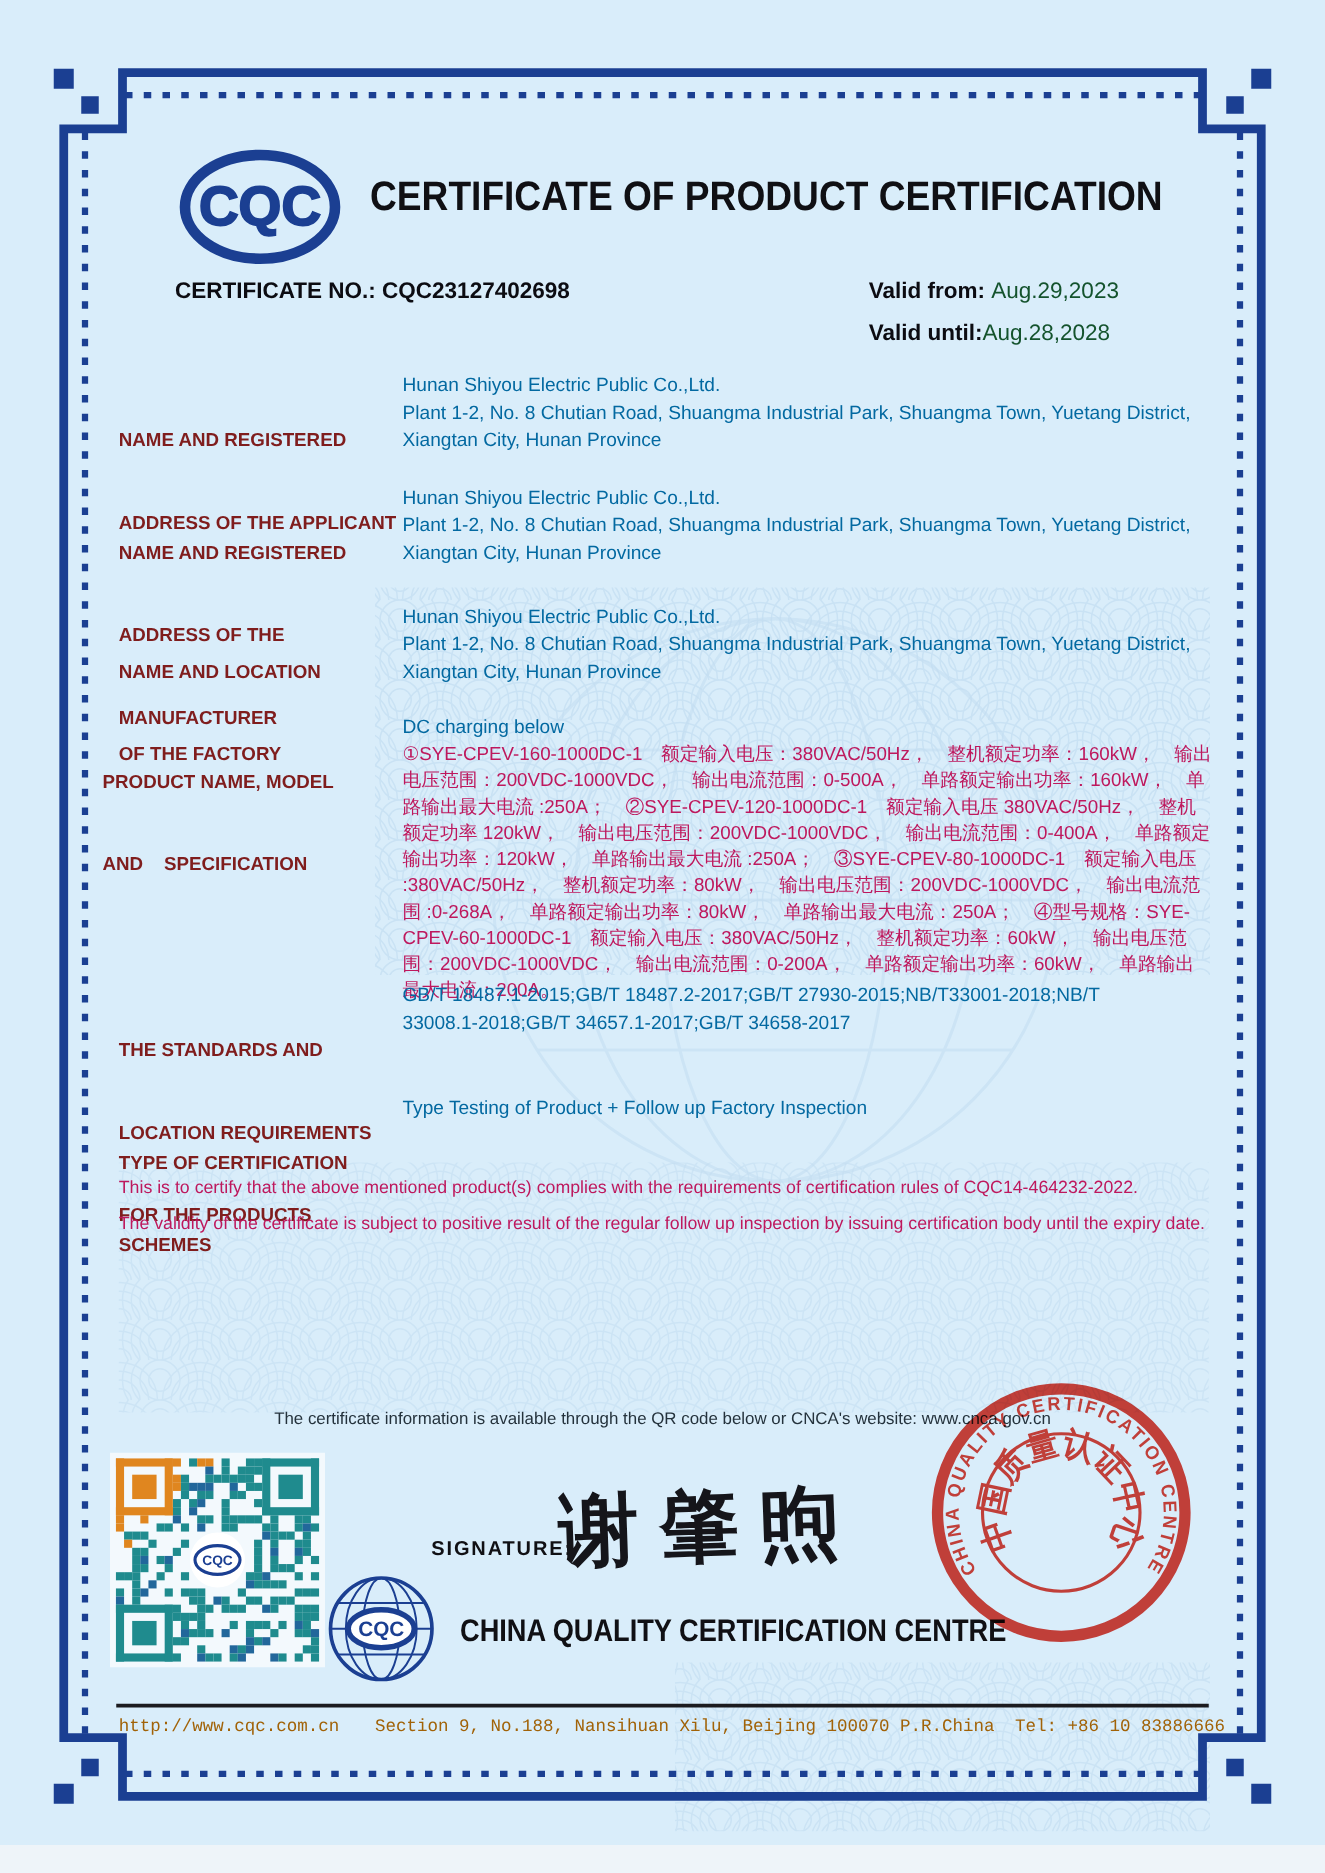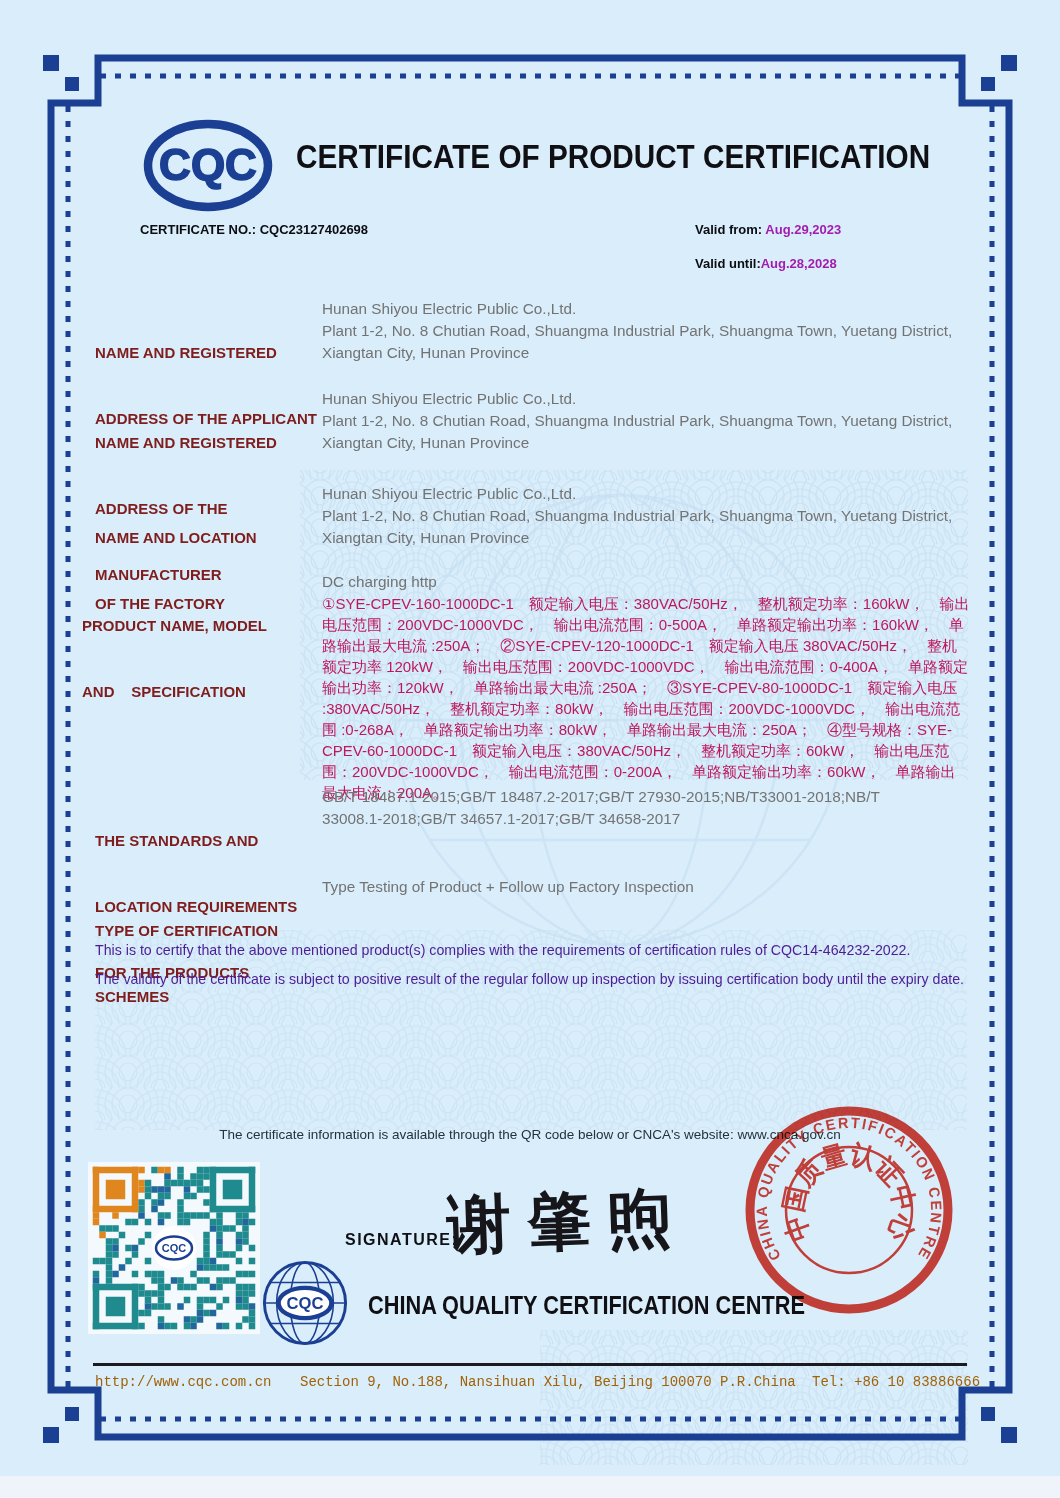--- a/index.html
+++ b/index.html
@@ -6,27 +6,27 @@
   .page{
     position:relative;width:1060px;height:1476px;background:#d9edfa;overflow:hidden;
     font-family:"Liberation Sans", sans-serif;color:#22343f;
   }
   .abs{position:absolute;}
   svg{display:block;}
   .title{
     font-size:33px;font-weight:bold;color:#101014;letter-spacing:0px;
     transform:scaleX(.9);transform-origin:left center;white-space:nowrap;
   }
-  .certline{font-size:13px;font-weight:bold;color:#0c0c12;white-space:nowrap;}
+  .certline{font-size:18px;font-weight:bold;color:#0c0c12;white-space:nowrap;}
   .validlbl{font-weight:bold;color:#0c0c12;margin-left:45px;}
-  .validval{font-weight:bold;color:#a21caf;}
+  .validval{font-weight:normal;color:#14532d;}
   .lbl{width:226px;font-weight:bold;font-size:15px;line-height:22px;color:#7f1d1d;white-space:pre;}
-  .val{left:322px;width:646px;font-size:15.3px;line-height:22px;color:#737373;}
+  .val{left:322px;width:646px;font-size:15.3px;line-height:22px;color:#0369a1;}
   .spec{left:322px;width:648px;font-size:15px;line-height:21px;color:#be185d;white-space:pre-wrap;}
-  .stmt{left:95px;width:872px;font-size:14.2px;color:#4c1d95;}
+  .stmt{left:95px;width:872px;font-size:14.2px;color:#be185d;}
   .qrnote{left:95px;width:870px;text-align:center;font-size:13.5px;color:#24323c;}
   .siglbl{font-size:16px;font-weight:bold;letter-spacing:1.5px;color:#101014;}
   .signame{font-size:64px;font-weight:600;letter-spacing:16px;color:#15151a;transform:rotate(-2deg);white-space:nowrap;
            font-family:"DejaVu Serif","Liberation Serif",serif;}
   .orgname{font-size:25px;font-weight:bold;color:#101014;transform:scaleX(.87);transform-origin:left center;white-space:nowrap;}
   .rule{background:#1b1b1f;}
   .footer{font-family:"Liberation Mono","DejaVu Sans Mono",monospace;font-size:14px;color:#a16207;white-space:nowrap;}
   .stampwrap{mix-blend-mode:multiply;}
 </style>
 </head>
@@ -133,21 +133,21 @@
     <div>Hunan Shiyou Electric Public Co.,Ltd.</div>
     <div>Plant 1-2, No. 8 Chutian Road, Shuangma Industrial Park, Shuangma Town, Yuetang District,</div>
     <div>Xiangtan City, Hunan Province</div>
   </div>
 
   <div class="abs lbl" style="left:82px;top:571px">
     <div>PRODUCT NAME, MODEL</div>
     <div>AND    SPECIFICATION</div>
   </div>
   <div class="abs val" style="top:571px">
-    <div>DC charging http</div>
+    <div>DC charging below</div>
   </div>
   <div class="abs spec" style="top:593px">①SYE-CPEV-160-1000DC-1　额定输入电压：380VAC/50Hz，　整机额定功率：160kW，　输出电压范围：200VDC-1000VDC，　输出电流范围：0-500A，　单路额定输出功率：160kW，　单路输出最大电流 :250A；　②SYE-CPEV-120-1000DC-1　额定输入电压 380VAC/50Hz，　整机额定功率 120kW，　输出电压范围：200VDC-1000VDC，　输出电流范围：0-400A，　单路额定输出功率：120kW，　单路输出最大电流 :250A；　③SYE-CPEV-80-1000DC-1　额定输入电压 :380VAC/50Hz，　整机额定功率：80kW，　输出电压范围：200VDC-1000VDC，　输出电流范围 :0-268A，　单路额定输出功率：80kW，　单路输出最大电流：250A；　④型号规格：SYE-CPEV-60-1000DC-1　额定输入电压：380VAC/50Hz，　整机额定功率：60kW，　输出电压范围：200VDC-1000VDC，　输出电流范围：0-200A，　单路额定输出功率：60kW，　单路输出最大电流：200A。</div>
 
   <div class="abs lbl" style="left:95px;top:786px">
     <div>THE STANDARDS AND</div>
     <div>LOCATION REQUIREMENTS</div>
     <div>FOR THE PRODUCTS</div>
   </div>
   <div class="abs val" style="top:786px">
     <div>GB/T 18487.1-2015;GB/T 18487.2-2017;GB/T 27930-2015;NB/T33001-2018;NB/T</div>

